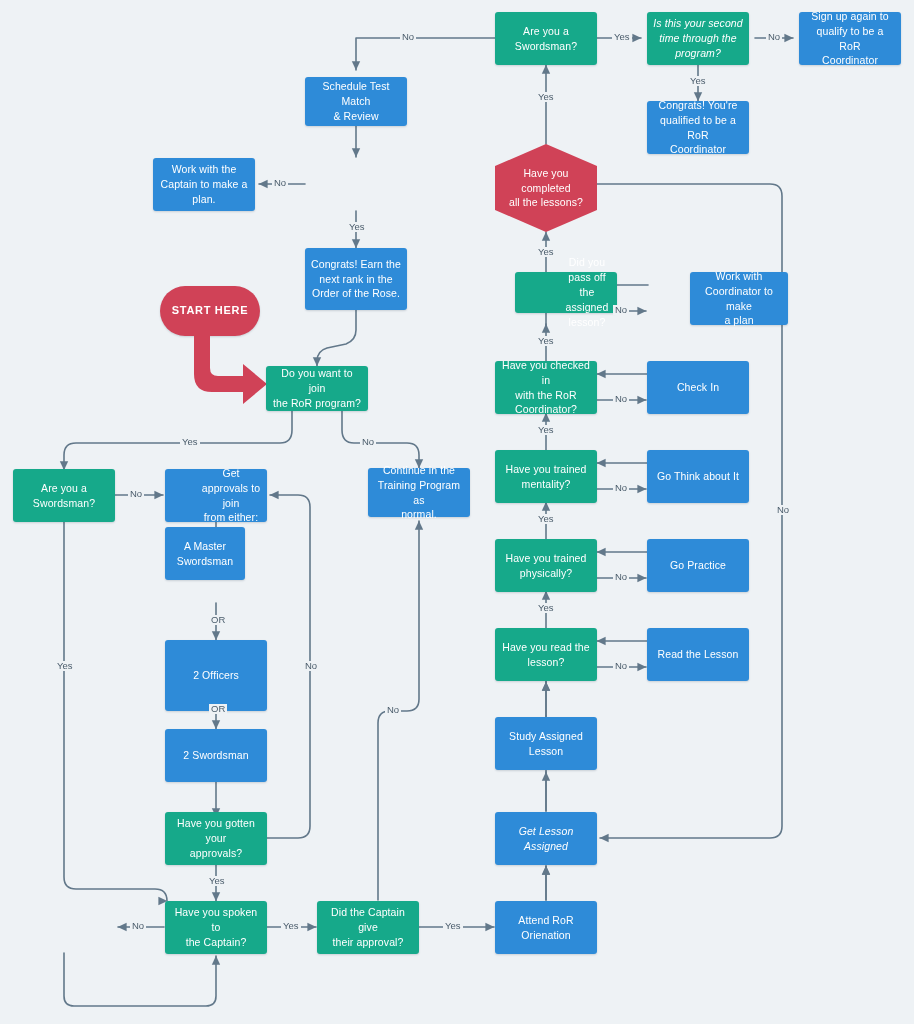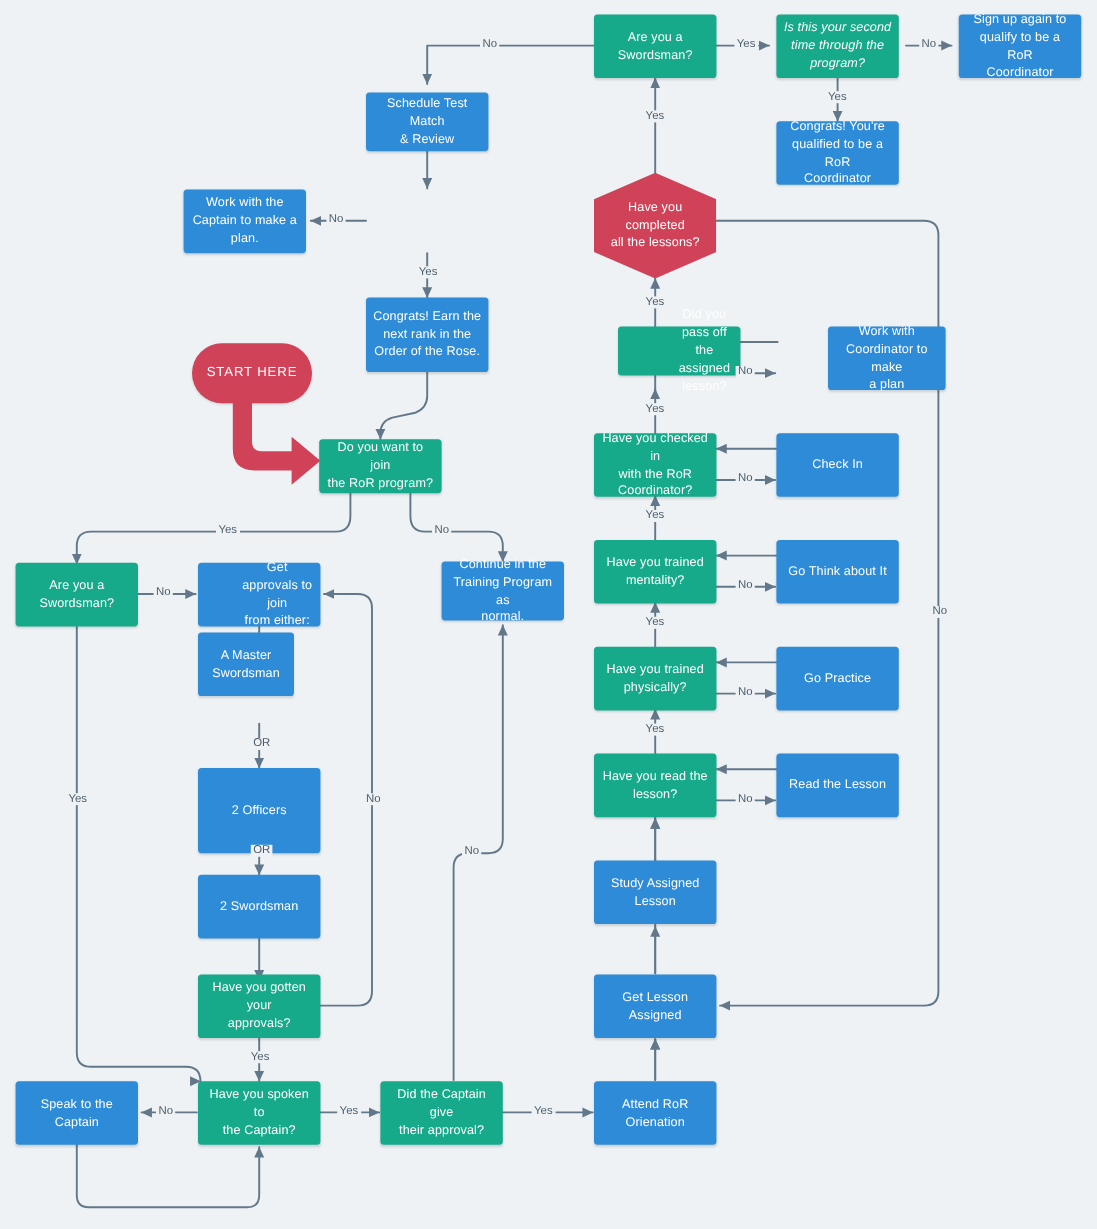--- a/index.html
+++ b/index.html
@@ -32,21 +32,21 @@
 
   .hex{
     background:transparent;box-shadow:none;border-radius:0;
     -webkit-clip-path:polygon(50% 0%,100% 25%,100% 75%,50% 100%,0% 75%,0% 25%);
     clip-path:polygon(50% 0%,100% 25%,100% 75%,50% 100%,0% 75%,0% 25%);
   }
   .hex.n-red{background:#d04257;}
 
   .pill{
     border-radius:26px;
-    font-weight:normal;
+    font-weight:bold;
     font-size:11px;
     letter-spacing:.7px;
   }
 
   .elabel{
     position:absolute;
     font-size:9.5px;
     color:#4a5c6b;
     background:#eef2f5;
     padding:0 2px;
@@ -225,21 +225,21 @@
     <span>Have you read the<br>lesson?</span>
   </div>
   <div class="node n-blue" style="left:647px;top:628px;width:102px;height:53px;">
     <span>Read the Lesson</span>
   </div>
 
   <div class="node n-blue" style="left:495px;top:717px;width:102px;height:53px;">
     <span>Study Assigned<br>Lesson</span>
   </div>
 
-  <div class="node n-blue" style="left:495px;top:812px;width:102px;height:53px;">
+  <div class="node n-blue" style="left:495px;top:812px;width:102px;height:53px;font-style:italic;">
     <span>Get Lesson Assigned</span>
   </div>
 
   <div class="node n-blue" style="left:495px;top:901px;width:102px;height:53px;">
     <span>Attend RoR<br>Orienation</span>
   </div>
 
   <div class="node n-teal" style="left:13px;top:469px;width:102px;height:53px;">
     <span>Are you a<br>Swordsman?</span>
   </div>
@@ -261,23 +261,20 @@
   </div>
 
   <div class="node n-teal" style="left:165px;top:812px;width:102px;height:53px;">
     <span>Have you gotten your<br>approvals?</span>
   </div>
 
   <div class="node n-blue" style="left:368px;top:468px;width:102px;height:49px;">
     <span>Continue in the<br>Training Program as<br>normal.</span>
   </div>
 
-  <div class="node n-blue" style="left:13px;top:901px;width:102px;height:53px;">
-    <span>Speak to the Captain</span>
-  </div>
 
   <div class="node n-teal" style="left:165px;top:901px;width:102px;height:53px;">
     <span>Have you spoken to<br>the Captain?</span>
   </div>
 
   <div class="node n-teal" style="left:317px;top:901px;width:102px;height:53px;">
     <span>Did the Captain give<br>their approval?</span>
   </div>
 
   <div class="elabel" style="left:400px;top:32px;">No</div>

